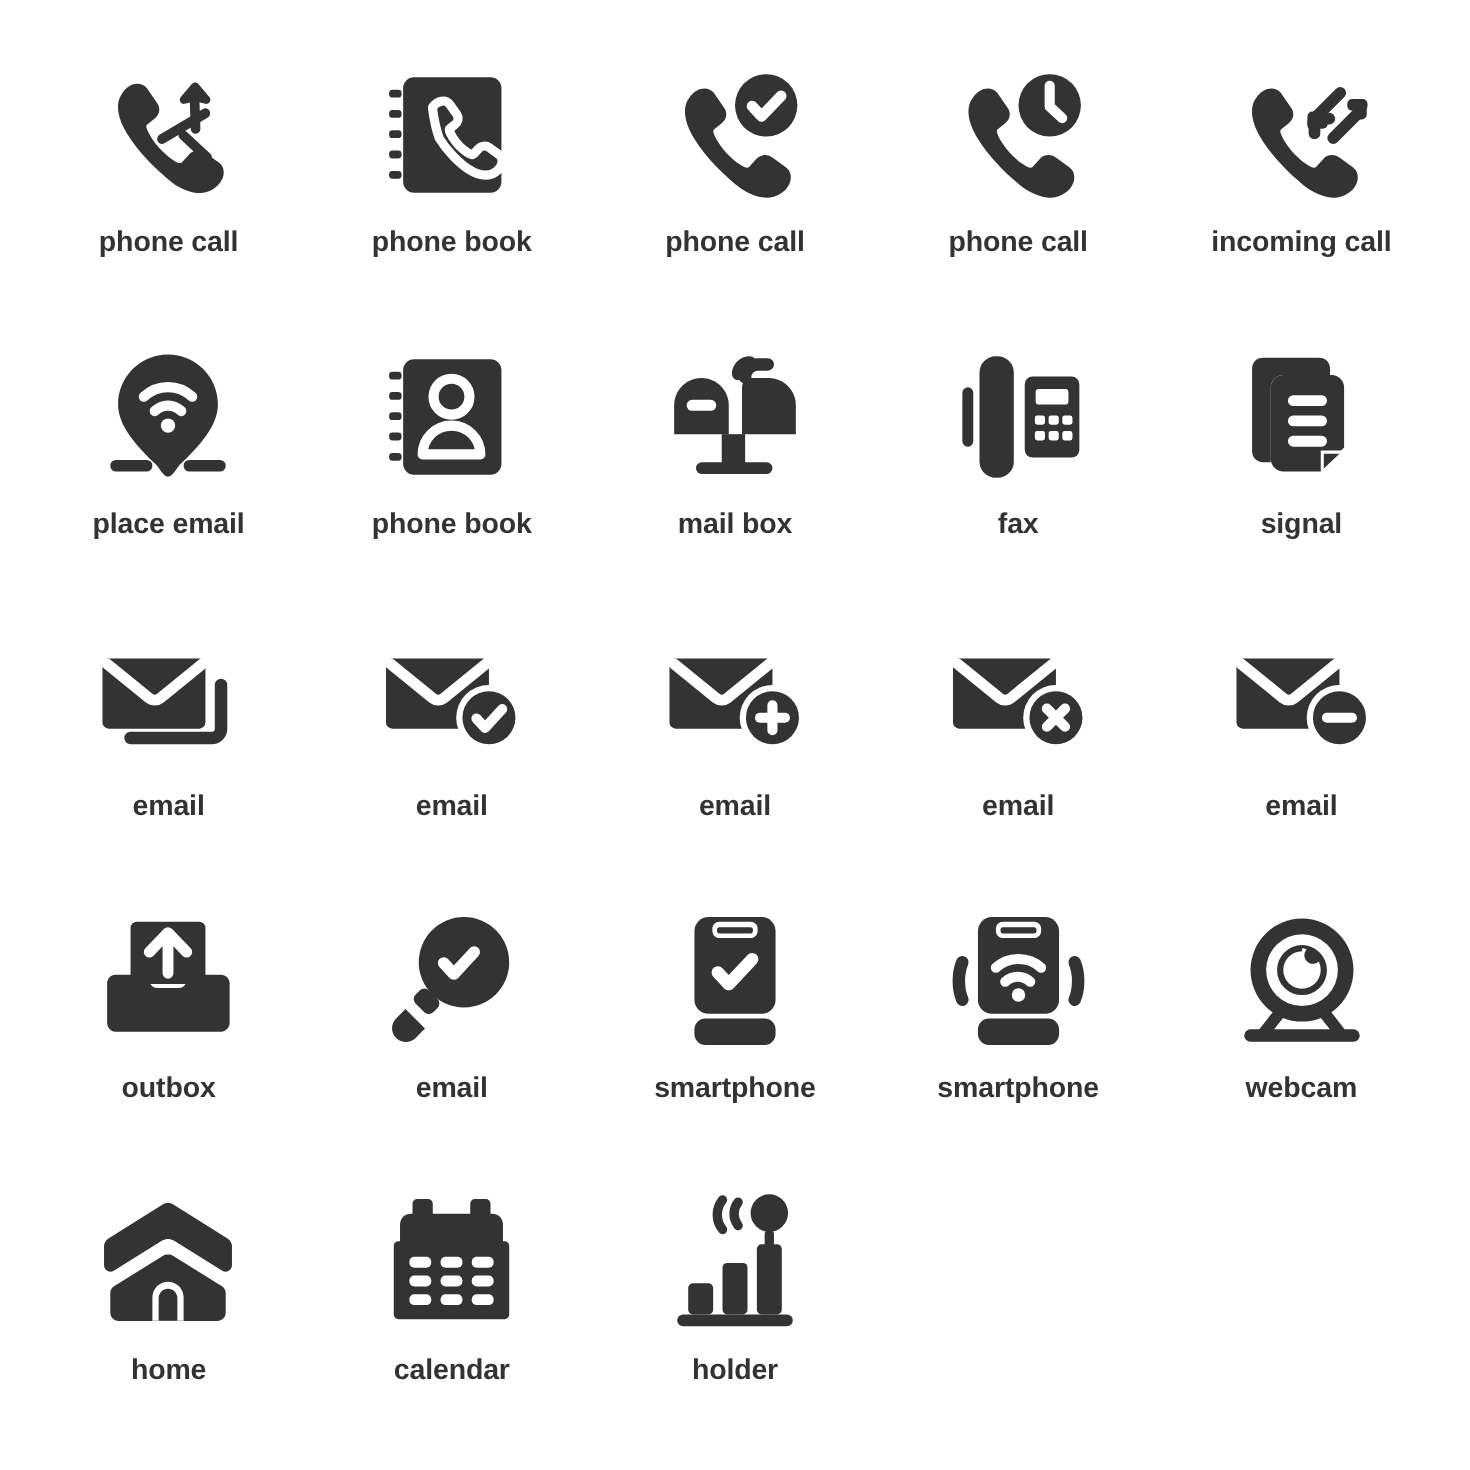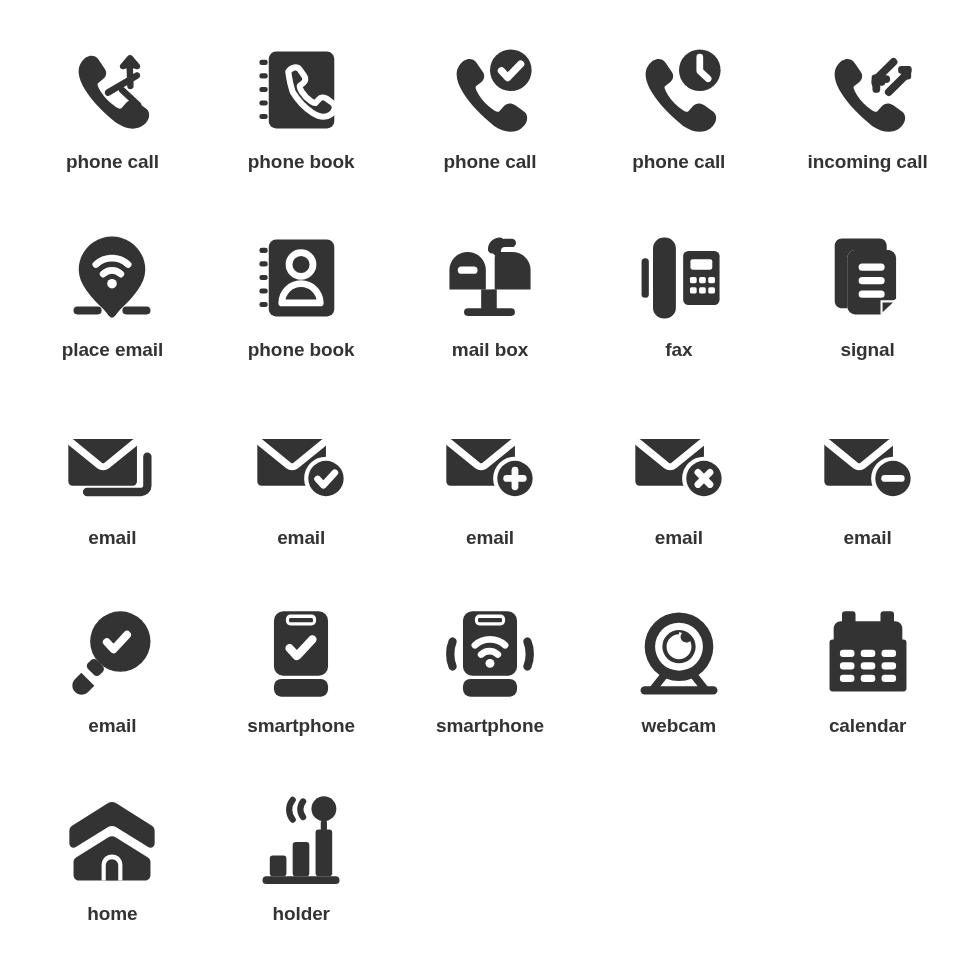--- a/index.html
+++ b/index.html
@@ -289,20 +289,31 @@
         <rect x="8" y="24" width="66" height="45" rx="4"></rect>
         <path d="M11 27.5l27 22c2 1.6 5 1.6 7 0l27-22" fill="none" stroke="#ffffff" stroke-width="7" stroke-linecap="round" stroke-linejoin="round"></path>
         <circle cx="74" cy="62" r="21" fill="#ffffff"></circle>
         <circle cx="74" cy="62" r="17"></circle>
         <path d="M66 62h16" stroke="#ffffff" stroke-width="6.5" stroke-linecap="round"></path>
       </svg>
     </div>
     <div class="icon-label">email</div>
   </div>
 
+  <div class="icon-cell">
+    <div class="icon-art">
+      <svg viewBox="0 0 100 100" fill="#333333" xmlns="http://www.w3.org/2000/svg">
+        <rect x="26" y="12" width="48" height="40" rx="4"></rect>
+        <path d="M50 20v25" fill="none" stroke="#ffffff" stroke-width="7" stroke-linecap="round"></path>
+        <path d="M38 31.5L50 19l12 12.5" fill="none" stroke="#ffffff" stroke-width="7" stroke-linecap="round" stroke-linejoin="round"></path>
+        <path d="M16 46h16c2 0 3 .8 4 2.2l3.2 4.4c.9 1.2 2.2 1.9 3.7 1.9h14.2c1.5 0 2.8-.7 3.7-1.9l3.2-4.4c1-1.4 2-2.2 4-2.2h16c3 0 5.5 2.5 5.5 5.5V77c0 3-2.5 5.5-5.5 5.5h-68C13.5 82.5 11 80 11 77V51.5C11 48.5 13.5 46 16 46z" transform="translate(0 0)"></path>
+      </svg>
+    </div>
+    <div class="icon-label">outbox</div>
+  </div>
 
 
   <div class="icon-cell">
     <div class="icon-art">
       <svg viewBox="0 0 100 100" fill="#333333" xmlns="http://www.w3.org/2000/svg">
         <circle cx="58" cy="38" r="29"></circle>
         <path d="M45 38.5l6.5 7 13-14" fill="none" stroke="#ffffff" stroke-width="7.5" stroke-linecap="round" stroke-linejoin="round"></path>
         <rect x="28" y="55" width="12" height="16" rx="4" transform="rotate(-45 34 63)"></rect>
         <path d="M14.5 86.5c-3.5-3.5-3.5-9 0-12.5l6-6 12.5 12.5-6 6c-3.5 3.5-9 3.5-12.5 0z"></path>
       </svg>
@@ -347,20 +358,32 @@
       <svg viewBox="0 0 100 100" fill="#333333" xmlns="http://www.w3.org/2000/svg">
         <circle cx="50" cy="43" r="33"></circle>
         <circle cx="50" cy="43" r="23" fill="#ffffff"></circle>
         <circle cx="50" cy="43" r="16"></circle>
         <path d="M50 31c-6.6 0-12 5.4-12 12s5.4 12 12 12 12-5.4 12-12c0-2-.5-3.9-1.3-5.5-1 .9-2.3 1.5-3.7 1.5-3 0-5.5-2.5-5.5-5.5 0-1.4.6-2.7 1.5-3.7-1-.5-2-.8-3-.8z" fill="#ffffff"></path>
         <path d="M36 70l-11 14M64 70l11 14" stroke="#333333" stroke-width="7.5" stroke-linecap="round"></path>
         <rect x="13" y="81" width="74" height="8" rx="4"></rect>
       </svg>
     </div>
     <div class="icon-label">webcam</div>
+  </div>
+
+  <div class="icon-cell">
+    <div class="icon-art">
+      <svg viewBox="0 0 100 100" fill="#333333" xmlns="http://www.w3.org/2000/svg">
+        <path d="M50 11.5c-1.3 0-2.6.4-3.7 1.1L11.6 34.4c-1.6 1-2.6 2.8-2.6 4.7v12.4c0 3.2 3.5 5.1 6.2 3.4l31.1-19.3c2.3-1.4 5.1-1.4 7.4 0l31.1 19.3c2.7 1.7 6.2-.2 6.2-3.4V39.1c0-1.9-1-3.7-2.6-4.7L53.7 12.6c-1.1-.7-2.4-1.1-3.7-1.1z"></path>
+        <path d="M50 44.5c-1.2 0-2.4.3-3.4 1L15.4 64.9c-1.5 1-2.4 2.6-2.4 4.4v12.4c0 3 2.4 5.4 5.4 5.4h63.2c3 0 5.4-2.4 5.4-5.4V69.3c0-1.8-.9-3.4-2.4-4.4L53.4 45.5c-1-.7-2.2-1-3.4-1z"></path>
+        <path d="M50 62c-5.5 0-10 4.5-10 10v15h20V72c0-5.5-4.5-10-10-10z" fill="#ffffff"></path>
+        <path d="M50 66.5c-3.3 0-6 2.7-6 6V87h12V72.5c0-3.3-2.7-6-6-6z"></path>
+      </svg>
+    </div>
+    <div class="icon-label">home</div>
   </div>
 
   <div class="icon-cell">
     <div class="icon-art">
       <svg viewBox="0 0 100 100" fill="#333333" xmlns="http://www.w3.org/2000/svg">
         <rect x="25" y="9" width="13" height="14" rx="3"></rect>
         <rect x="62" y="9" width="13" height="14" rx="3"></rect>
         <path d="M17 25.5c0-4 3-7 7-7h52c4 0 7 3 7 7v11H17z"></path>
         <rect x="13" y="36" width="74" height="50" rx="3"></rect>
         <g fill="#ffffff">
@@ -375,32 +398,20 @@
           <rect x="63" y="70" width="14" height="7" rx="3.2"></rect>
         </g>
       </svg>
     </div>
     <div class="icon-label">calendar</div>
   </div>
 
   <div class="icon-cell">
     <div class="icon-art">
       <svg viewBox="0 0 100 100" fill="#333333" xmlns="http://www.w3.org/2000/svg">
-        <path d="M50 11.5c-1.3 0-2.6.4-3.7 1.1L11.6 34.4c-1.6 1-2.6 2.8-2.6 4.7v12.4c0 3.2 3.5 5.1 6.2 3.4l31.1-19.3c2.3-1.4 5.1-1.4 7.4 0l31.1 19.3c2.7 1.7 6.2-.2 6.2-3.4V39.1c0-1.9-1-3.7-2.6-4.7L53.7 12.6c-1.1-.7-2.4-1.1-3.7-1.1z"></path>
-        <path d="M50 44.5c-1.2 0-2.4.3-3.4 1L15.4 64.9c-1.5 1-2.4 2.6-2.4 4.4v12.4c0 3 2.4 5.4 5.4 5.4h63.2c3 0 5.4-2.4 5.4-5.4V69.3c0-1.8-.9-3.4-2.4-4.4L53.4 45.5c-1-.7-2.2-1-3.4-1z"></path>
-        <path d="M50 62c-5.5 0-10 4.5-10 10v15h20V72c0-5.5-4.5-10-10-10z" fill="#ffffff"></path>
-        <path d="M50 66.5c-3.3 0-6 2.7-6 6V87h12V72.5c0-3.3-2.7-6-6-6z"></path>
-      </svg>
-    </div>
-    <div class="icon-label">home</div>
-  </div>
-
-  <div class="icon-cell">
-    <div class="icon-art">
-      <svg viewBox="0 0 100 100" fill="#333333" xmlns="http://www.w3.org/2000/svg">
         <circle cx="72" cy="18" r="12"></circle>
         <g fill="none" stroke="#333333" stroke-linecap="round">
           <path d="M52 11c-3.5 4.4-3.5 10.6 0 15" stroke-width="6"></path>
           <path d="M42 9.5c-4.5 5.7-4.5 13.3 0 19" stroke-width="6"></path>
         </g>
         <rect x="20" y="63" width="16" height="20" rx="3"></rect>
         <rect x="42" y="50" width="16" height="33" rx="3"></rect>
         <rect x="64" y="38" width="16" height="45" rx="3"></rect>
         <rect x="69" y="29" width="6" height="11" rx="2.5"></rect>
         <rect x="13" y="83" width="74" height="7.5" rx="3.7"></rect>

